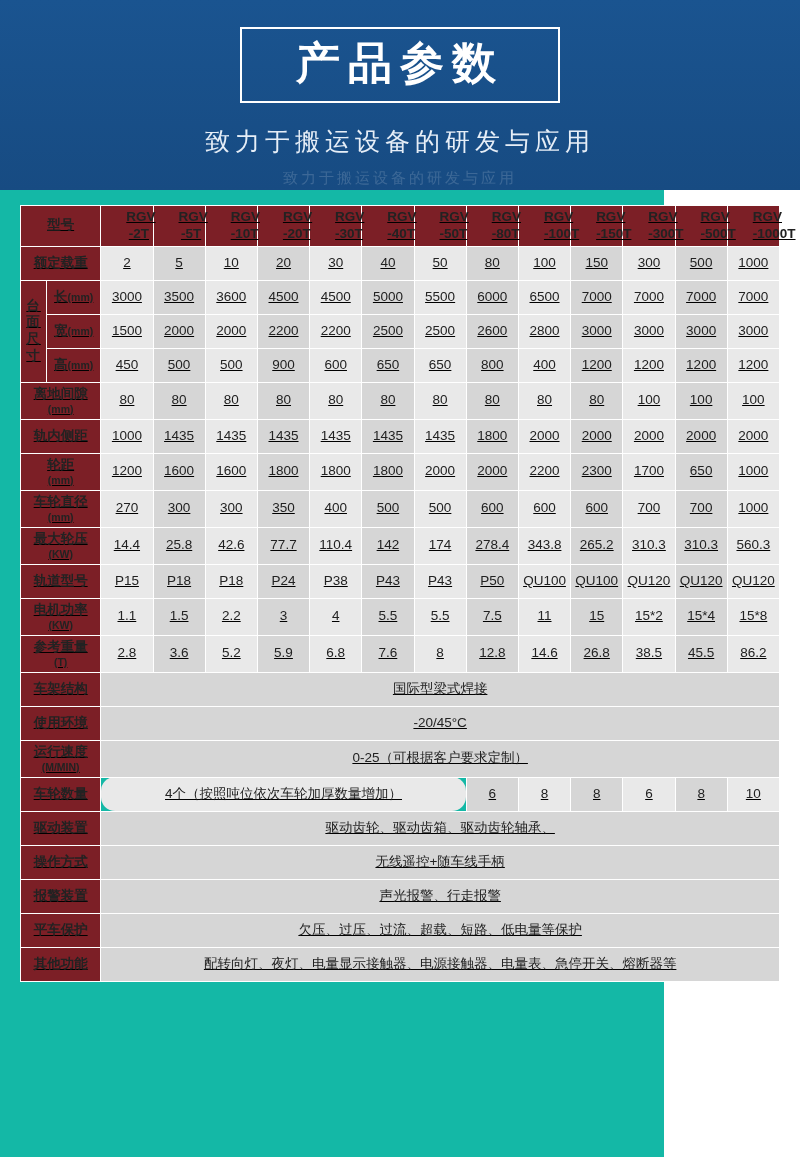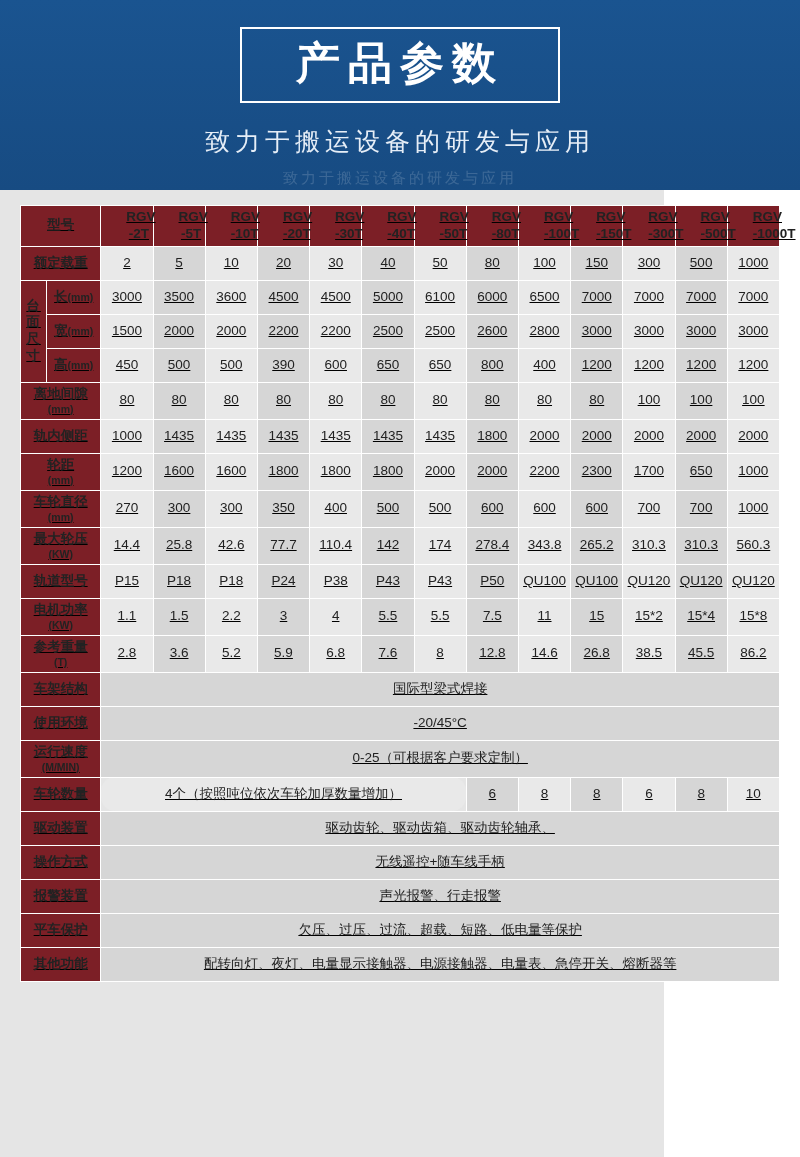--- a/index.html
+++ b/index.html
@@ -8,21 +8,21 @@
     width: 800px;
     height: 1157px;
     background: #ffffff;
     font-family: "Liberation Sans", "DejaVu Sans", sans-serif;
     overflow: hidden;
   }
   .page {
     position: relative;
     width: 664px;
     height: 1157px;
-    background: #e5e5e5;
+    background: #14b8a6;
   }
   
   .banner {
     position: relative;
     width: 800px;
     height: 190px;
     background: #174f86;
     background: linear-gradient(180deg, #1a5490 0%, #174b82 100%);
     overflow: hidden;
   }
@@ -229,21 +229,21 @@
           </tr>
           <tr class="row-h">
             <td class="lab-split vstack" rowspan="3">台<br>面<br>尺<br>寸</td>
             <td class="lab-sub">长<span class="unit">(mm)</span></td>
             <td class="d">3000</td>
             <td class="dl">3500</td>
             <td class="d">3600</td>
             <td class="dl">4500</td>
             <td class="d">4500</td>
             <td class="dl">5000</td>
-            <td class="d">6100</td>
+            <td class="d">5500</td>
             <td class="dl">6000</td>
             <td class="d">6500</td>
             <td class="dl">7000</td>
             <td class="d">7000</td>
             <td class="dl">7000</td>
             <td class="d">7000</td>
           </tr>
           <tr class="row-h">
             <td class="lab-sub">宽<span class="unit">(mm)</span></td>
             <td class="d">1500</td>
@@ -258,21 +258,21 @@
             <td class="dl">3000</td>
             <td class="d">3000</td>
             <td class="dl">3000</td>
             <td class="d">3000</td>
           </tr>
           <tr class="row-h">
             <td class="lab-sub">高<span class="unit">(mm)</span></td>
             <td class="d">450</td>
             <td class="dl">500</td>
             <td class="d">500</td>
-            <td class="dl">390</td>
+            <td class="dl">900</td>
             <td class="d">600</td>
             <td class="dl">650</td>
             <td class="d">650</td>
             <td class="dl">800</td>
             <td class="d">400</td>
             <td class="dl">1200</td>
             <td class="d">1200</td>
             <td class="dl">1200</td>
             <td class="d">1200</td>
           </tr>

